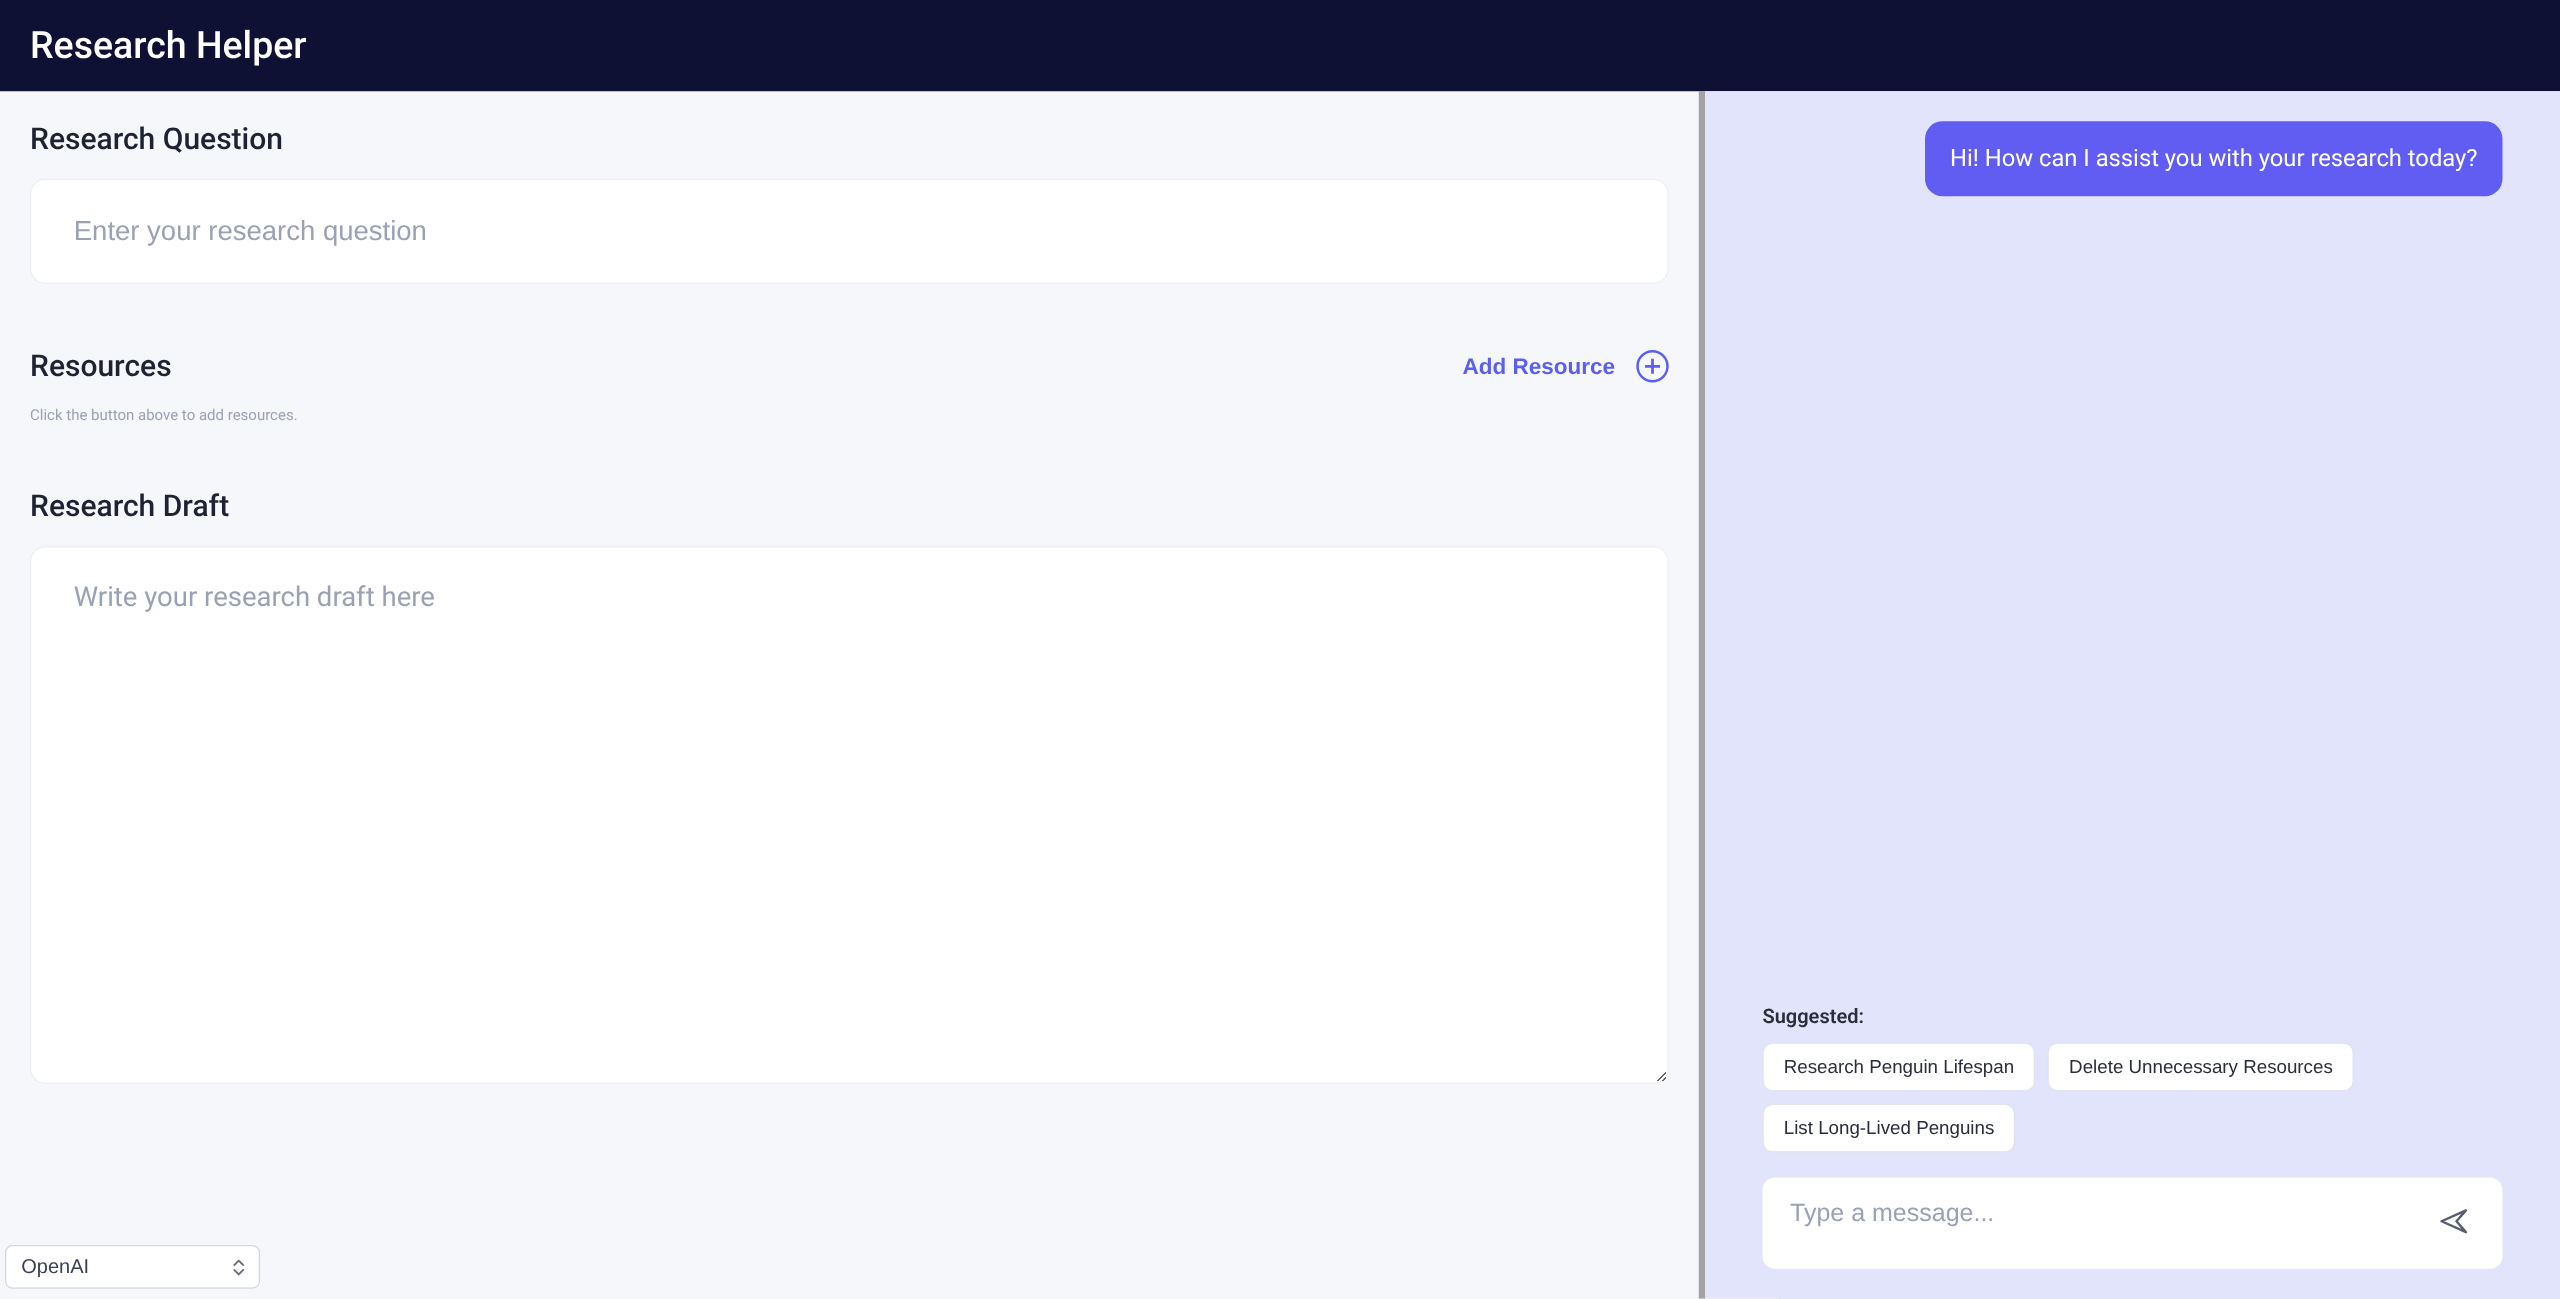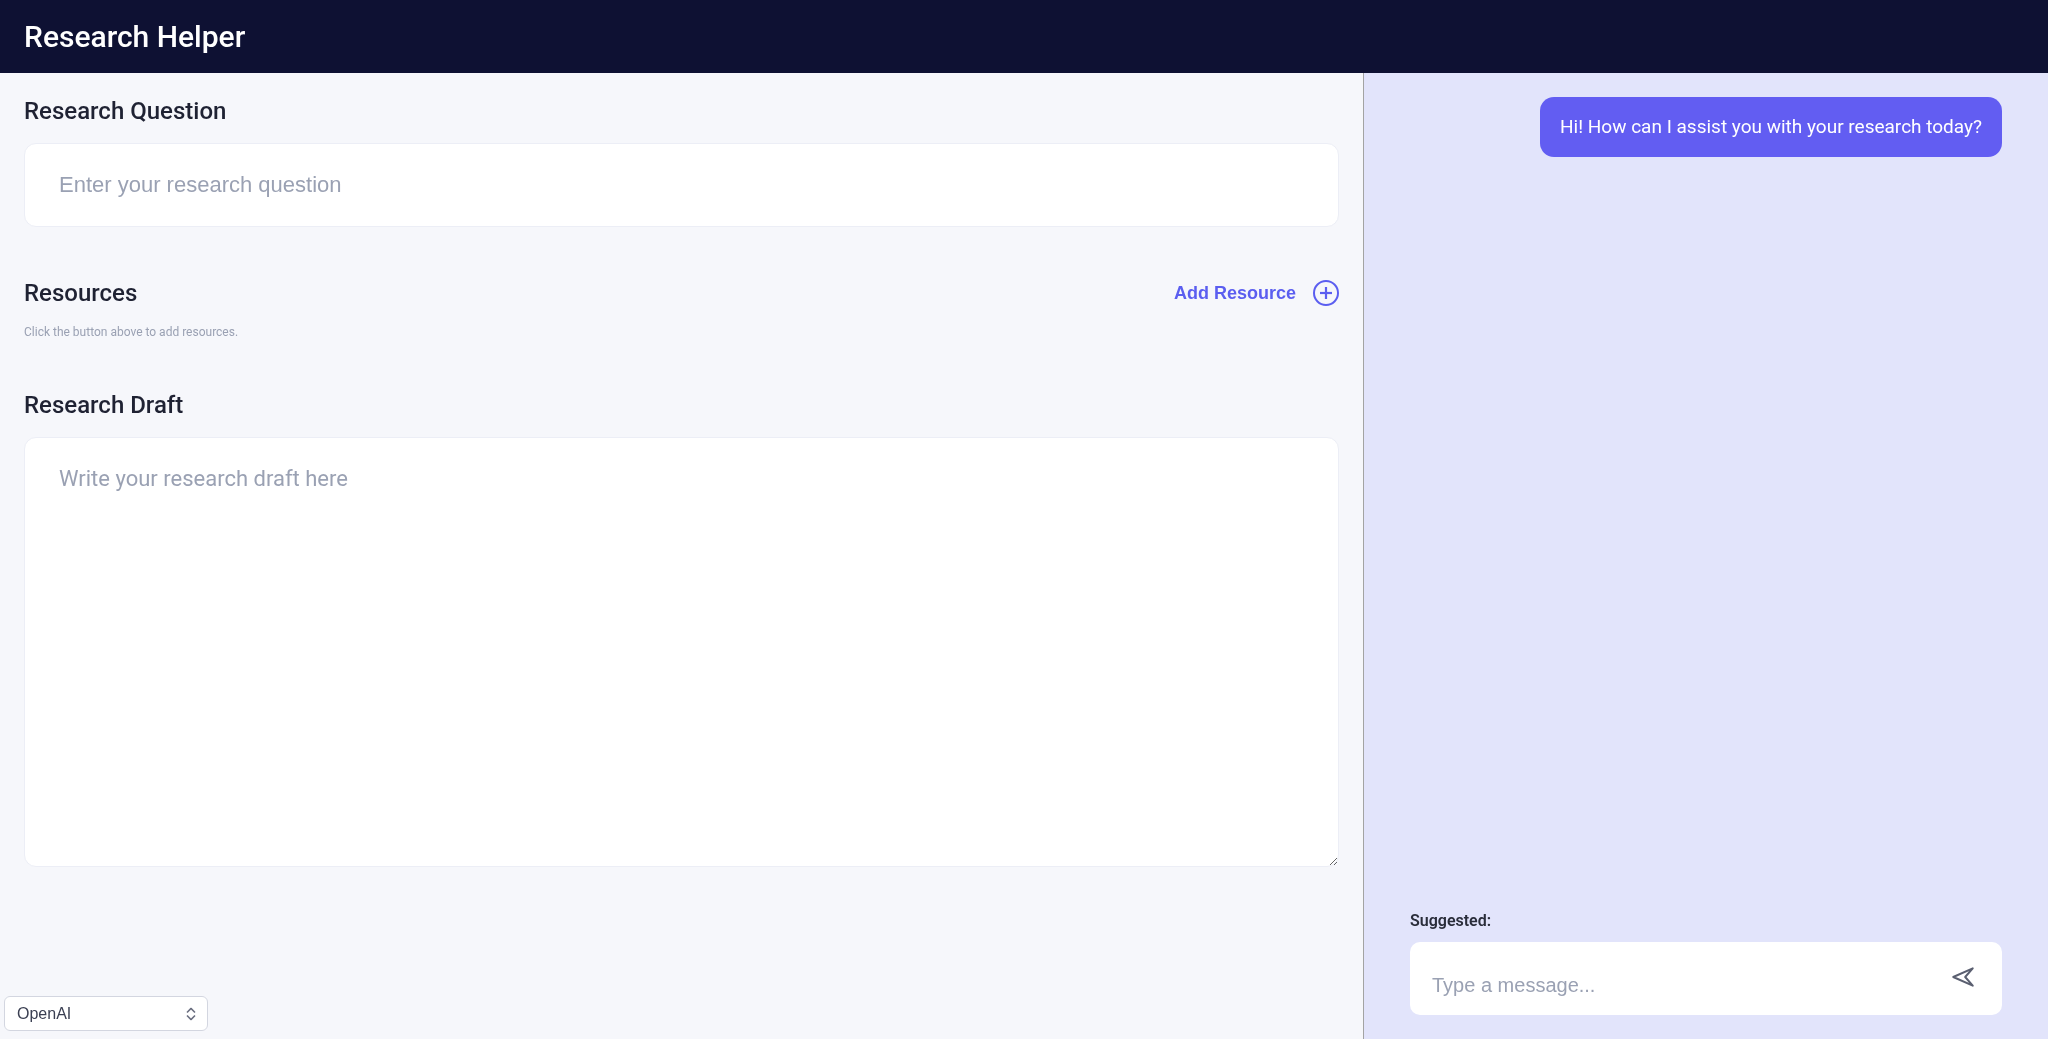--- a/index.html
+++ b/index.html
@@ -28,21 +28,21 @@
       font-weight: 500;
     }
     .layout {
       display: flex;
       height: calc(100vh - 73px);
     }
     .main {
       flex: 1;
       padding: 24px 24px 0 24px;
       overflow-y: auto;
-      border-right: 1px solid #a3a3a3;
+      border-right: 5px solid #a3a3a3;
       position: relative;
     }
     .section-title {
       font-size: 24px;
       font-weight: 500;
       color: #1f2233;
       margin-bottom: 18px;
     }
     .question-input {
       width: 100%;
@@ -190,21 +190,21 @@
       padding: 10px 16px;
       font-size: 15px;
       font-weight: 500;
       color: #2a2d3a;
       cursor: pointer;
     }
     .chat-input-row {
       background: #ffffff;
       border-radius: 10px;
       display: flex;
-      align-items: flex-end;
+      align-items: flex-start;
       padding: 18px 22px;
     }
     .chat-input {
       flex: 1;
       border: none;
       outline: none;
       font-size: 20px;
       color: #1f2233;
       background: transparent;
     }
@@ -260,20 +260,25 @@
     </div>
 
   </div>
 
   <div class="chat-panel">
     <div class="chat-messages">
       <div class="chat-bubble">Hi! How can I assist you with your research today?</div>
     </div>
 
     <div class="suggested-label">Suggested:</div>
+    <div class="suggested-chips">
+      <button class="chip">Research Penguin Lifespan</button>
+      <button class="chip">Delete Unnecessary Resources</button>
+      <button class="chip">List Long-Lived Penguins</button>
+    </div>
 
     <div class="chat-input-row">
       <input type="text" class="chat-input" placeholder="Type a message..." style="">
       <button class="send-button">
         <span>
           <svg viewBox="0 0 24 24">
               <path d="M3 12 L21 4 L14 12 L21 20 Z" stroke-linejoin="round"></path>
             </svg>
         </span>
       </button>

